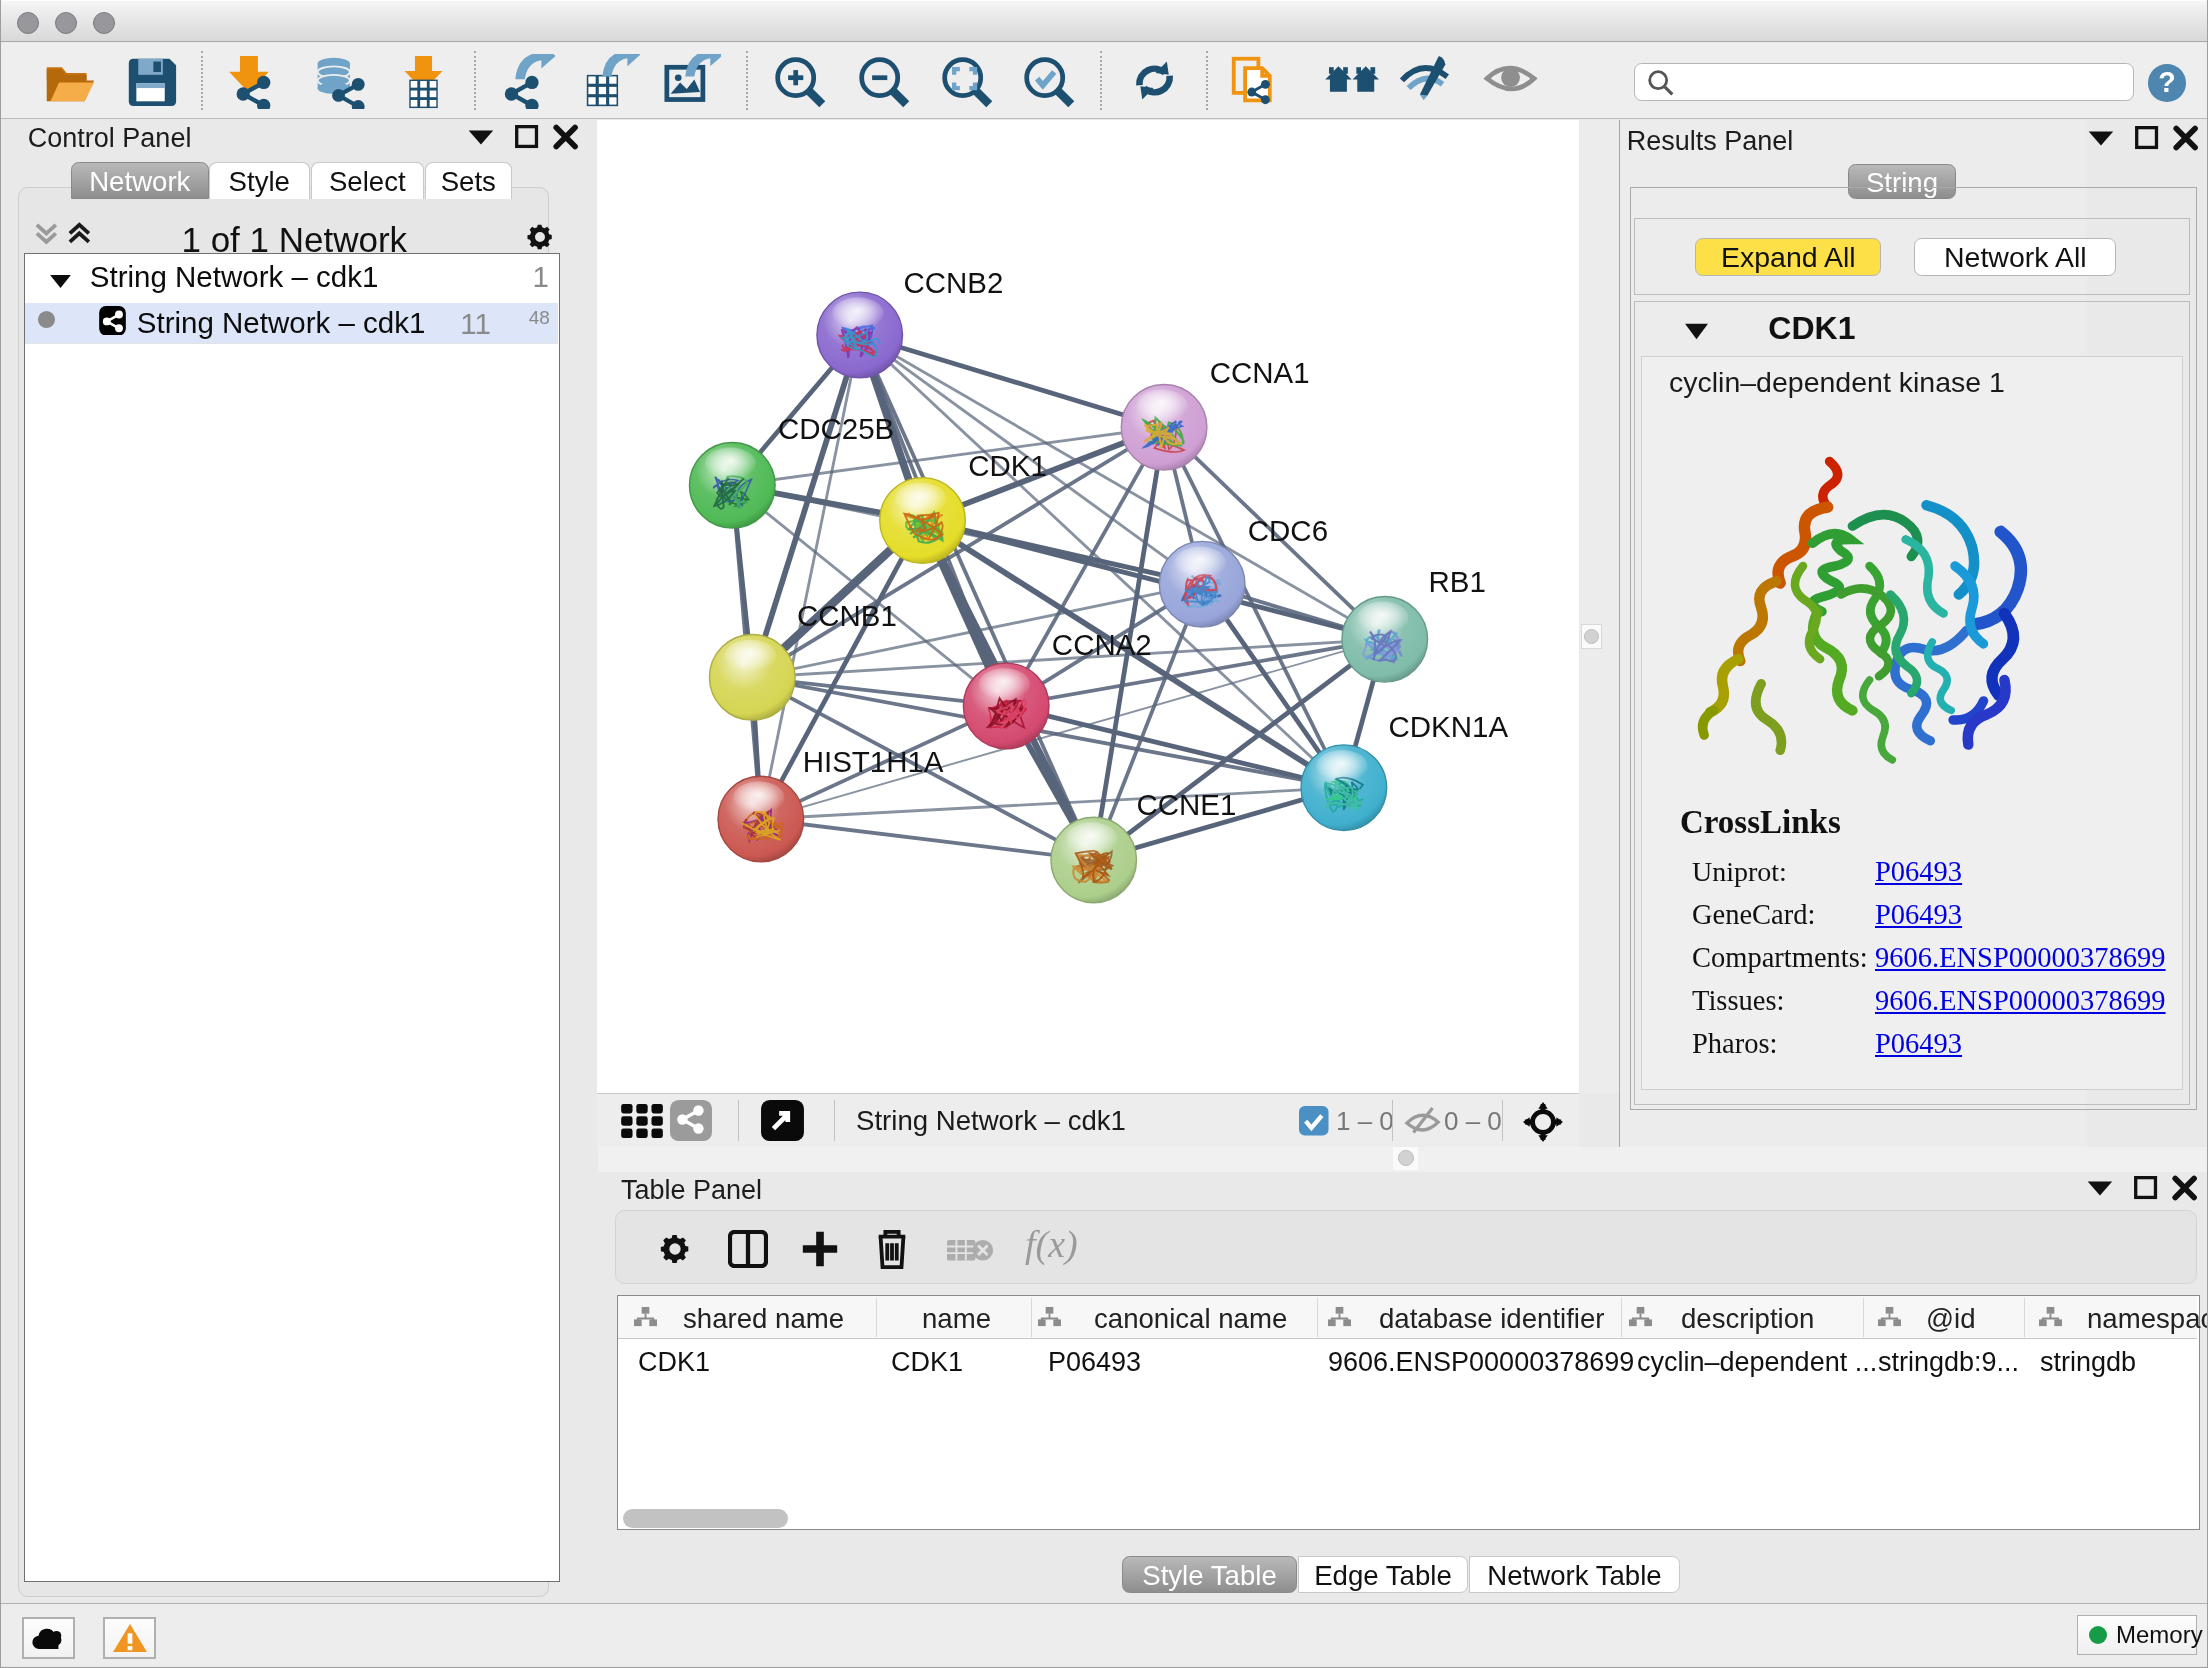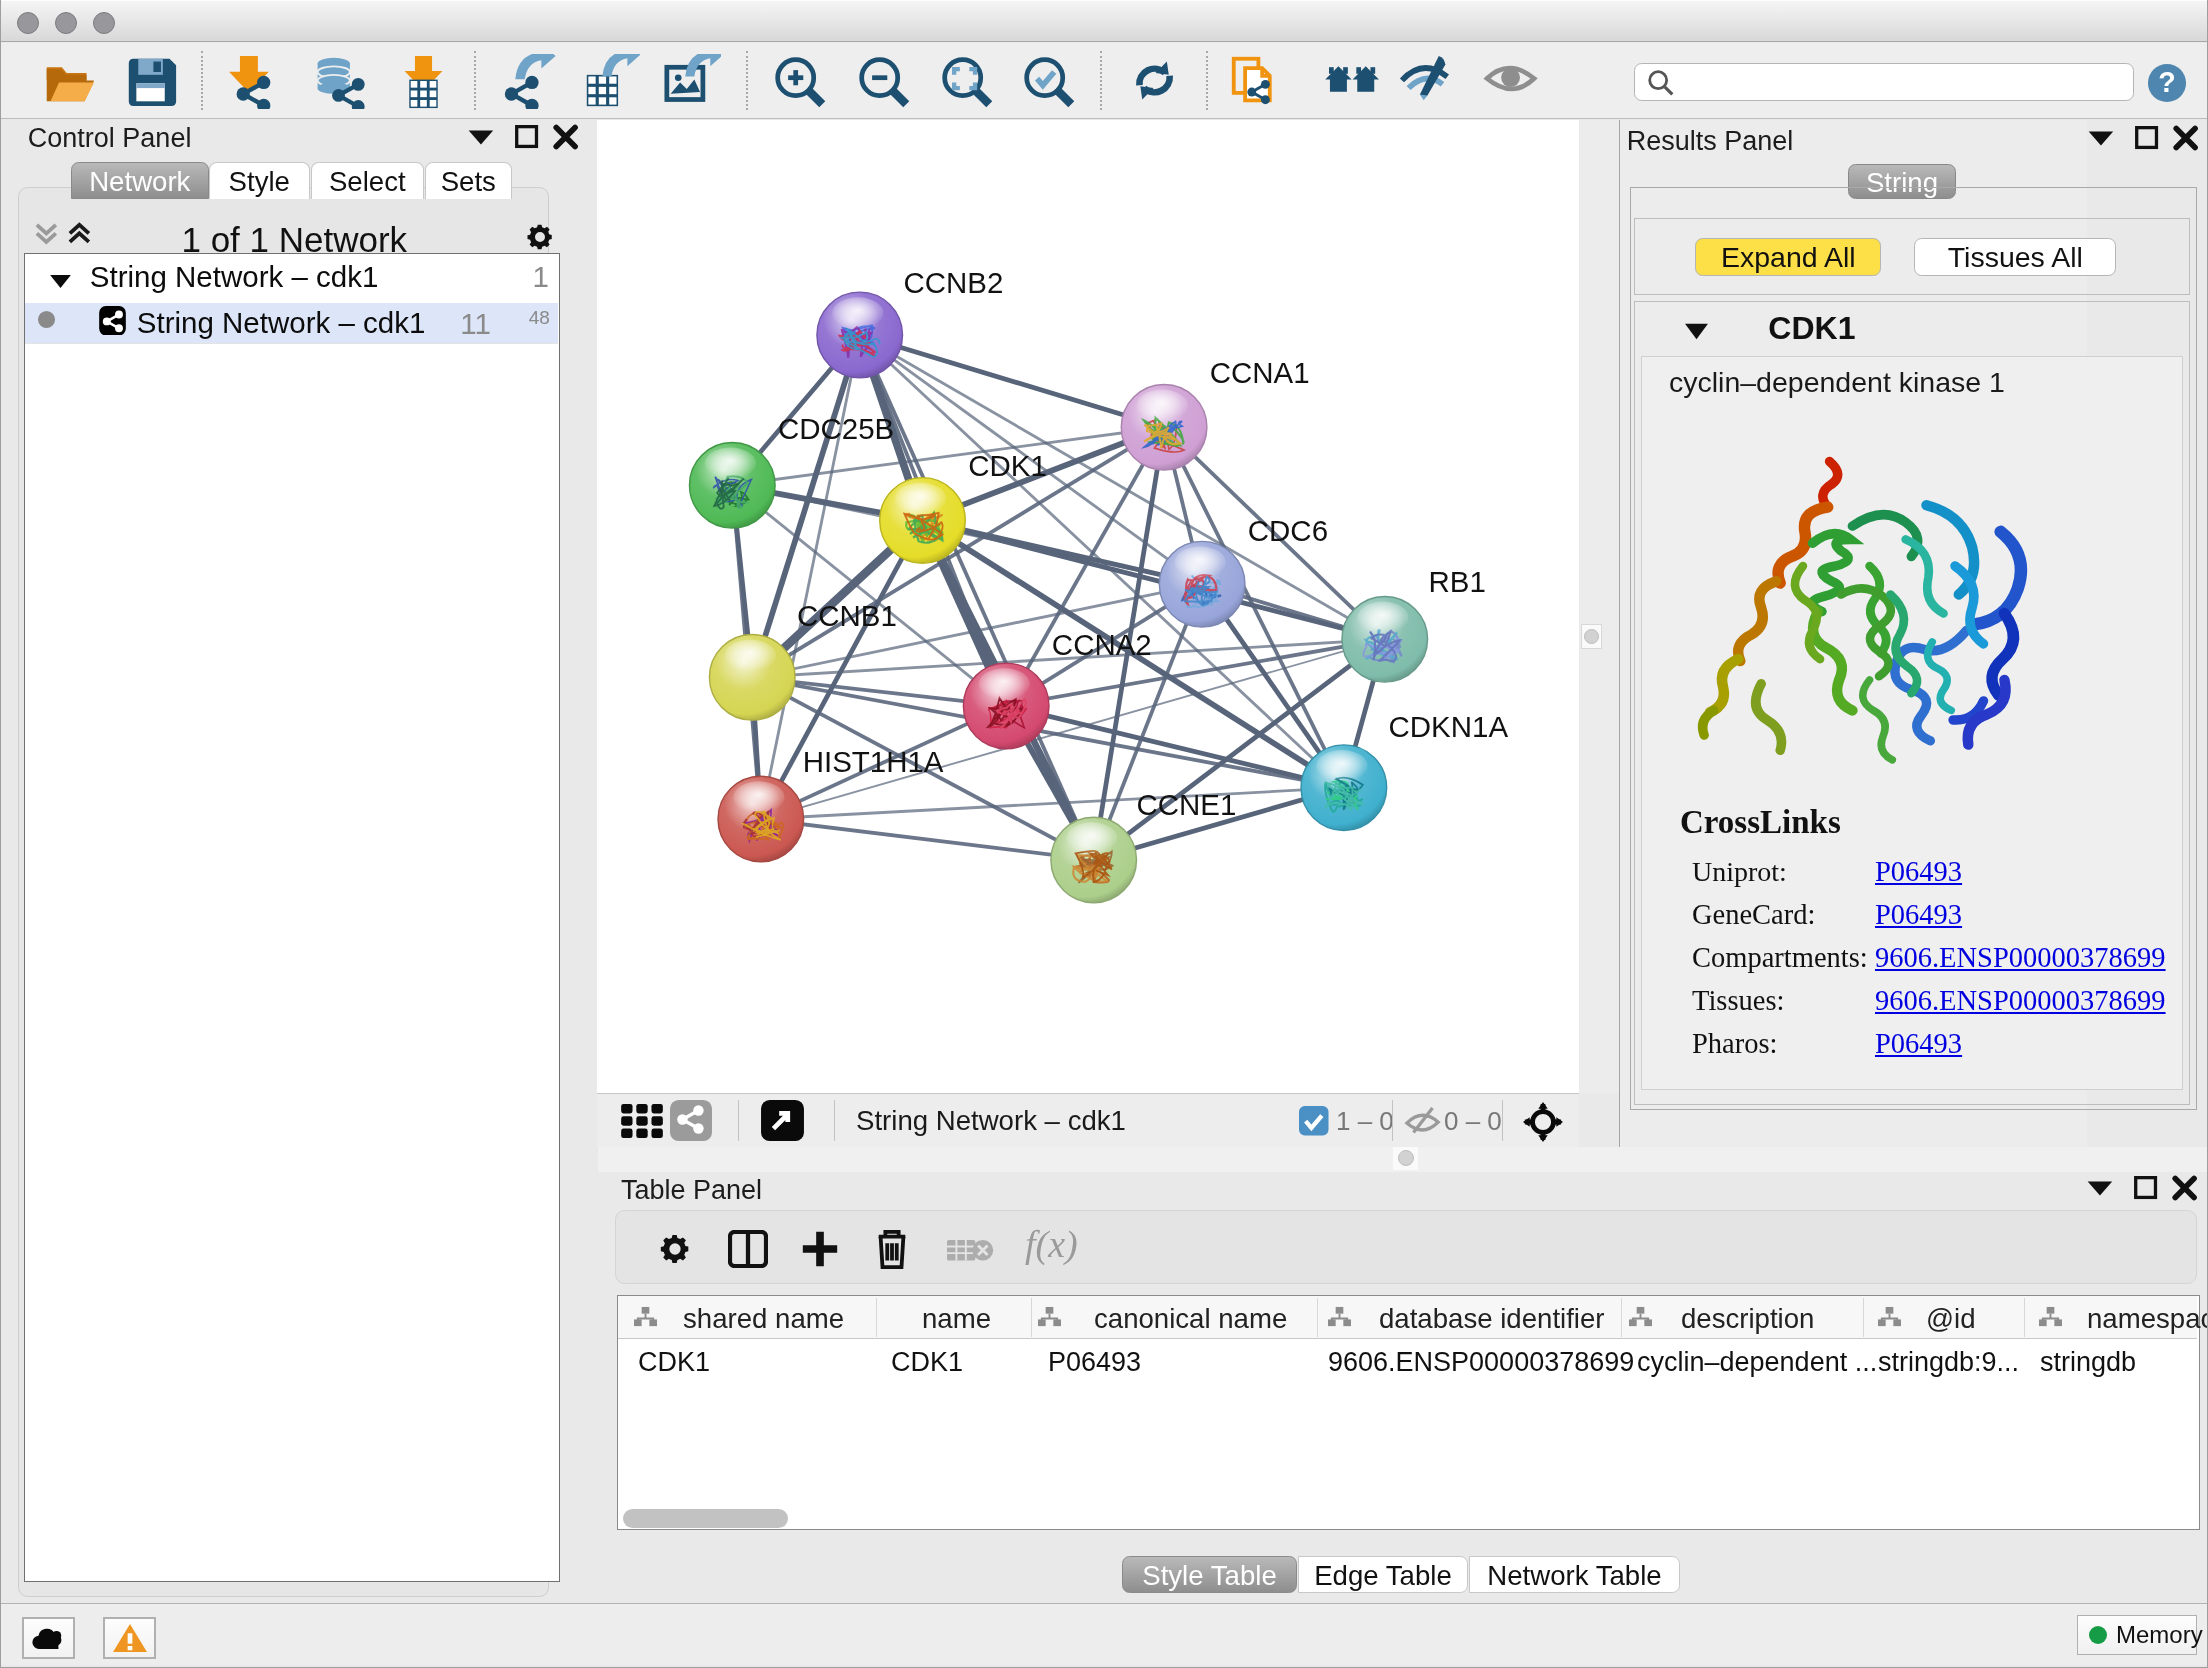--- a/index.html
+++ b/index.html
@@ -584,21 +584,21 @@
     <div class="ptitle abs" style="left:6.7px;top:5.7px">Results Panel</div>
     <svg class="abs" style="left:466px;top:1.9px" width="124" height="32" viewBox="0 0 130 34">
       <path d="M2 10 l26 0 -13 15 z" fill="#111"></path>
       <rect x="53" y="6" width="21" height="21" fill="none" stroke="#111" stroke-width="3.5"></rect>
       <path d="M95 7 l20 20 M115 7 l-20 20" stroke="#111" stroke-width="6" stroke-linecap="round"></path>
     </svg>
     <div class="abs" style="left:228px;top:44px;width:108px;height:35px;border-radius:7.6px;background:linear-gradient(#b9b9b9,#8e8e8e);border:1px solid #888;color:#fff;font-size:27.6px;text-align:center;line-height:35px">String</div>
     <div class="abs" style="left:9.5px;top:67px;width:567px;height:923px;border:1.9px solid #a9a9a9"></div>
     <div class="abs" style="left:14.3px;top:98px;width:556px;height:77px;border:1.9px solid #bdbdbd">
       <div class="abs" style="left:60px;top:19px;width:186px;height:38px;background:#fde047;border:1.9px solid #b5b5b5;border-radius:7.6px;font-size:28.5px;text-align:center;line-height:36px;color:#111">Expand All</div>
-      <div class="abs" style="left:279px;top:19px;width:202px;height:38px;background:#fff;border:1.9px solid #b5b5b5;border-radius:7.6px;font-size:28.5px;text-align:center;line-height:36px;color:#111">Tissues All</div>
+      <div class="abs" style="left:279px;top:19px;width:202px;height:38px;background:#fff;border:1.9px solid #b5b5b5;border-radius:7.6px;font-size:28.5px;text-align:center;line-height:36px;color:#111">Network All</div>
     </div>
     <div class="abs" style="left:14.3px;top:181px;width:556px;height:804px;border:1.9px solid #bdbdbd">
       <svg class="abs" style="left:48px;top:19px" width="27" height="21" viewBox="0 0 28 22">
         <path d="M2 3 h24 l-12 16 z" fill="#111"></path>
       </svg>
       <div class="abs" style="left:133px;top:7.6px;font-size:32px;font-weight:bold;color:#111">CDK1</div>
       <div class="abs" style="left:5.7px;top:54px;width:542px;height:734px;background:#efefef;border:1.9px solid #cfcfcf">
         <div class="abs" style="left:27px;top:8.6px;font-size:28.5px;color:#1a1a1a">cyclin–dependent kinase 1</div>
         <svg class="abs" style="left:28.5px;top:95px" width="380" height="323" viewBox="0 0 400 340">
           <g fill="none" stroke-linecap="round">

